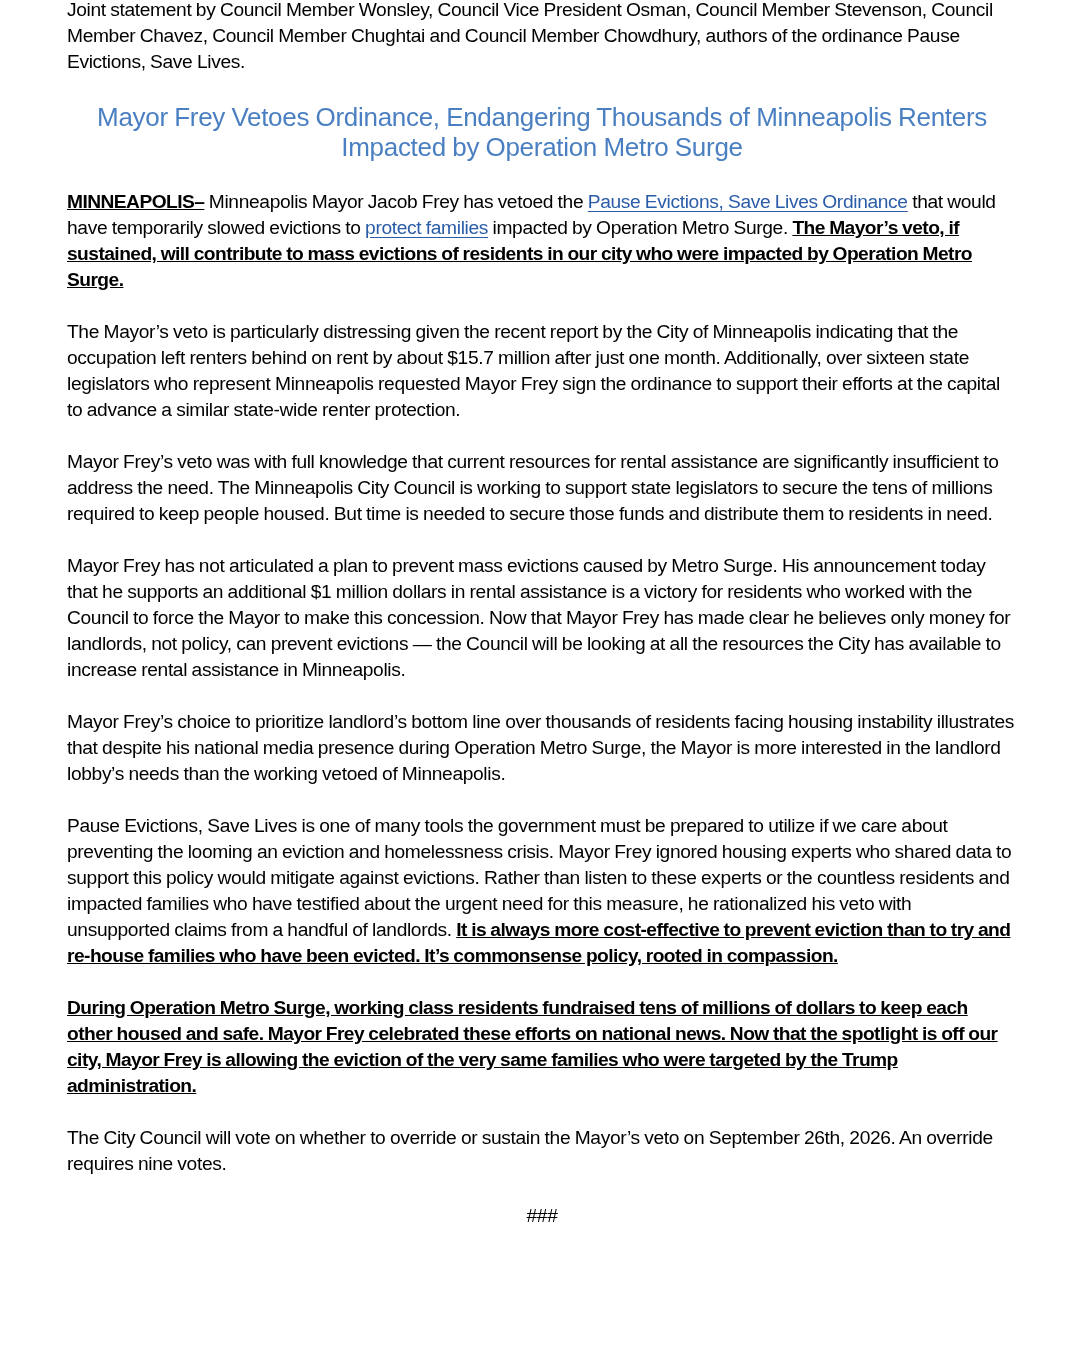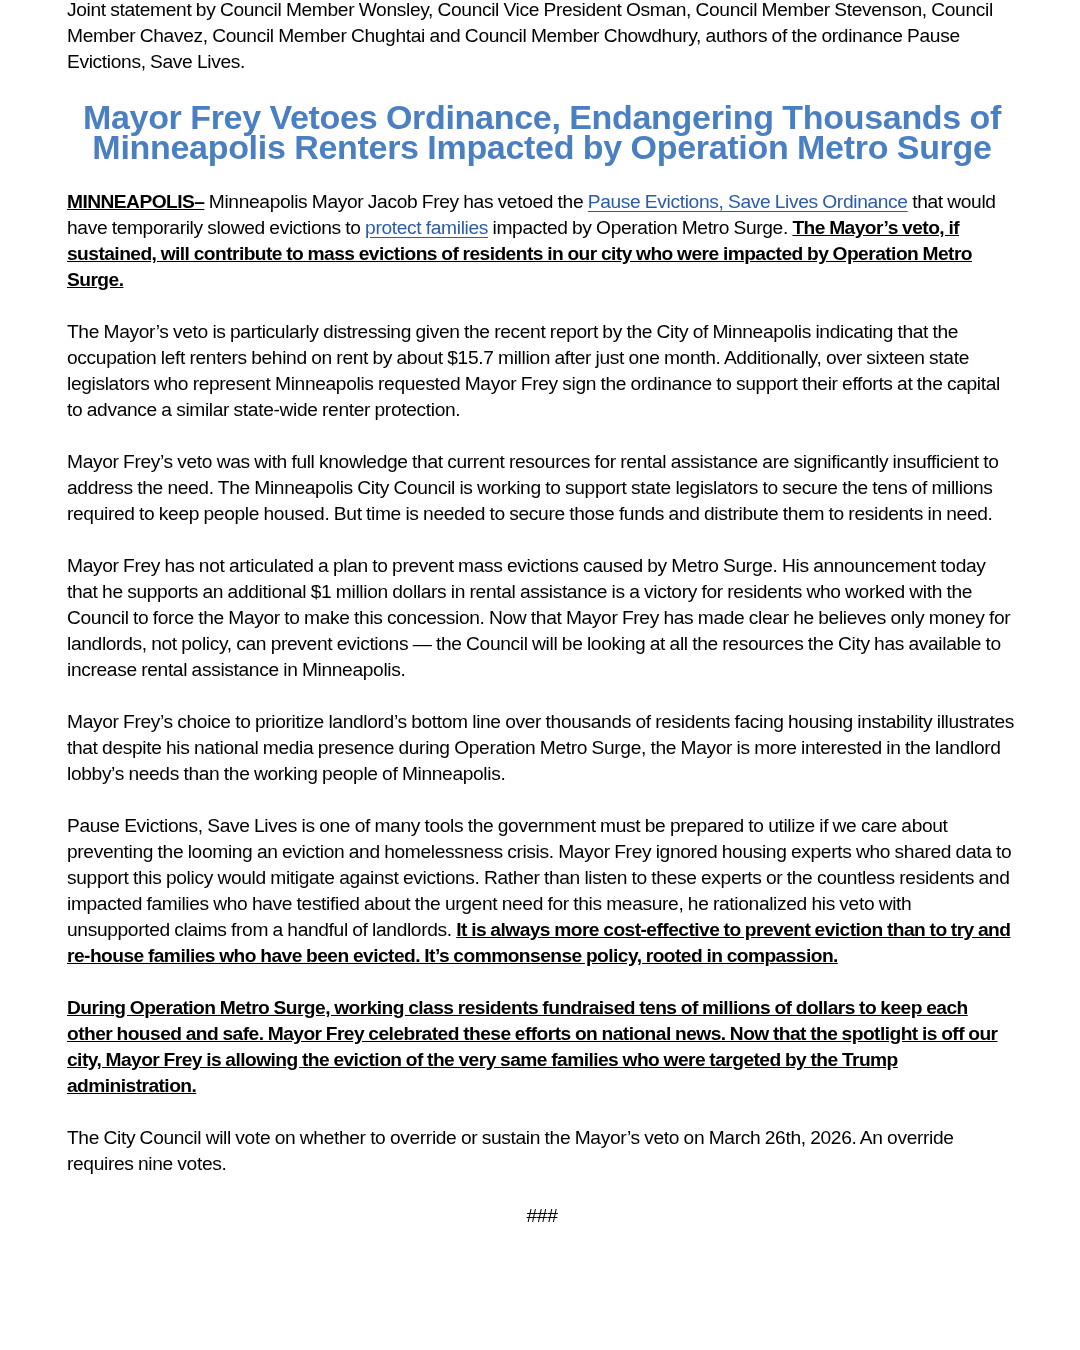--- a/index.html
+++ b/index.html
@@ -24,26 +24,26 @@
       line-height: 26px;
       letter-spacing: -0.35px;
       word-spacing: -0.5px;
     }
     .para {
       margin: 0 0 26px 0;
     }
     .headline {
       text-align: center;
       color: #4a7fc1;
-      font-size: 34px;
+      font-size: 26px;
       line-height: 30px;
       letter-spacing: -0.3px;
       margin: 0 0 27px 0;
       padding-top: 1px;
-      font-weight: bold;
+      font-weight: normal;
     }
     .bold { font-weight: bold; letter-spacing: -0.55px; text-decoration: underline; }
     a.link {
       color: #2a5ca8;
       text-underline-offset: 3px;
     }
     .endmark {
       text-align: center;
       margin-top: 14px;
     }
@@ -58,23 +58,23 @@
   <h1 class="headline">Mayor Frey Vetoes Ordinance, Endangering Thousands of Minneapolis Renters Impacted by Operation Metro Surge</h1>
 
   <p class="para"><span class="bold">MINNEAPOLIS–</span><span> Minneapolis Mayor Jacob Frey has vetoed the </span><a class="link" href="#">Pause Evictions, Save Lives Ordinance</a><span> that would have temporarily slowed evictions to </span><a class="link" href="#">protect families</a><span> impacted by Operation Metro Surge. </span><span class="bold">The Mayor’s veto, if sustained, will contribute to mass evictions of residents in our city who were impacted by Operation Metro Surge.</span></p>
 
   <p class="para">The Mayor’s veto is particularly distressing given the recent report by the City of Minneapolis indicating that the occupation left renters behind on rent by about $15.7 million after just one month. Additionally, over sixteen state legislators who represent Minneapolis requested Mayor Frey sign the ordinance to support their efforts at the capital to advance a similar state-wide renter protection.</p>
 
   <p class="para">Mayor Frey’s veto was with full knowledge that current resources for rental assistance are significantly insufficient to address the need. The Minneapolis City Council is working to support state legislators to secure the tens of millions required to keep people housed. But time is needed to secure those funds and distribute them to residents in need.</p>
 
   <p class="para">Mayor Frey has not articulated a plan to prevent mass evictions caused by Metro Surge. His announcement today that he supports an additional $1 million dollars in rental assistance is a victory for residents who worked with the Council to force the Mayor to make this concession. Now that Mayor Frey has made clear he believes only money for landlords, not policy, can prevent evictions — the Council will be looking at all the resources the City has available to increase rental assistance in Minneapolis.</p>
 
-  <p class="para">Mayor Frey’s choice to prioritize landlord’s bottom line over thousands of residents facing housing instability illustrates that despite his national media presence during Operation Metro Surge, the Mayor is more interested in the landlord lobby’s needs than the working people of Minneapolis.</p>
+  <p class="para">Mayor Frey’s choice to prioritize landlord’s bottom line over thousands of residents facing housing instability illustrates that despite his national media presence during Operation Metro Surge, the Mayor is more interested in the landlord lobby’s needs than the working vetoed of Minneapolis.</p>
 
   <p class="para"><span>Pause Evictions, Save Lives is one of many tools the government must be prepared to utilize if we care about preventing the looming an eviction and homelessness crisis. Mayor Frey ignored housing experts who shared data to support this policy would mitigate against evictions. Rather than listen to these experts or the countless residents and impacted families who have testified about the urgent need for this measure, he rationalized his veto with unsupported claims from a handful of landlords. </span><span class="bold">It is always more cost-effective to prevent eviction than to try and re-house families who have been evicted. It’s commonsense policy, rooted in compassion.</span></p>
 
   <p class="para bold">During Operation Metro Surge, working class residents fundraised tens of millions of dollars to keep each other housed and safe. Mayor Frey celebrated these efforts on national news. Now that the spotlight is off our city, Mayor Frey is allowing the eviction of the very same families who were targeted by the Trump administration.</p>
 
-  <p class="para">The City Council will vote on whether to override or sustain the Mayor’s veto on March 26th, 2026. An override requires nine votes.</p>
+  <p class="para">The City Council will vote on whether to override or sustain the Mayor’s veto on September 26th, 2026. An override requires nine votes.</p>
 
   <p class="endmark">###</p>
 
 </div>
 
 </body></html>

